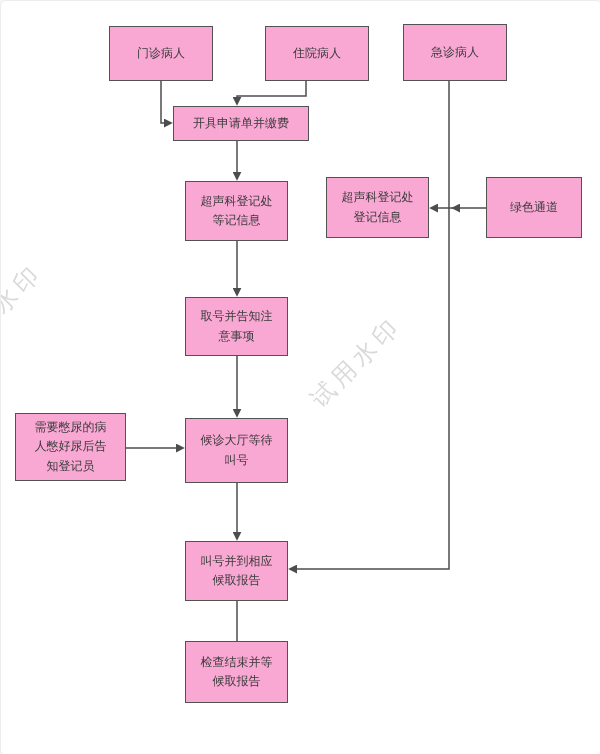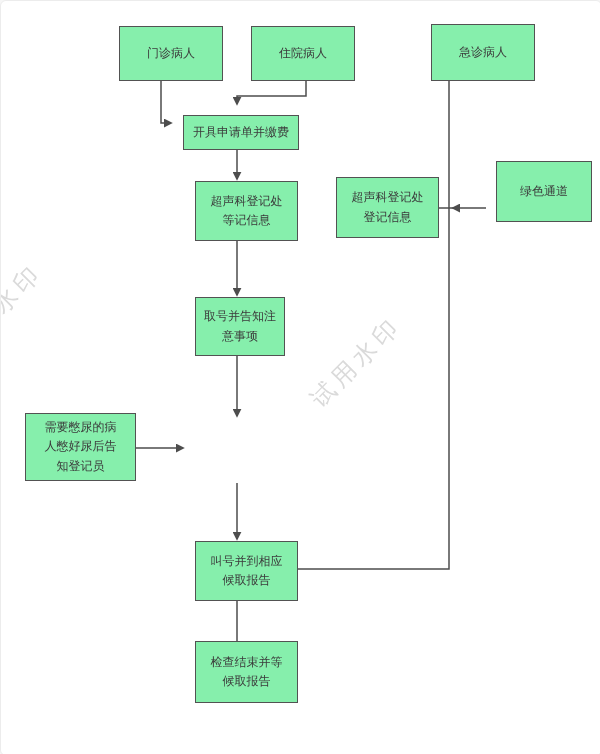--- a/index.html
+++ b/index.html
@@ -31,27 +31,26 @@
   }
   .node {
     position: absolute;
     z-index: 2;
     box-sizing: border-box;
     display: flex;
     align-items: center;
     justify-content: center;
     text-align: center;
     white-space: pre-line;
-    background: #86efac;
+    background: #f9a8d4;
     border: 1.5px solid #525252;
     color: #3b3b3b;
     font-size: 12px;
     line-height: 1.6;
     padding: 0 4px;
-    margin-left: 10px;
   }
 </style>
 </head>
 <body>
 
 <div class="canvas">
 
   <div class="watermark" style="left:297px; top:345px;">试用水印</div>
   <div class="watermark" style="left:-62px; top:292px;">试用水印</div>
 
@@ -71,41 +70,43 @@
       <polyline points="236,600 236,666" marker-end="url(#arr)"></polyline>
       <polyline points="115,447 182,447" marker-end="url(#arr)"></polyline>
       <polyline points="485,207 452,207" marker-end="url(#arr)"></polyline>
       <polyline points="452,207 430,207" marker-end="url(#arr)"></polyline>
       <polyline points="448,80 448,568 289,568" marker-end="url(#arr)"></polyline>
     </g>
   </svg>
 
   <div class="node" style="left:108px; top:25px;  width:104px; height:55px;">门诊病人</div>
 
-  <div class="node" style="left:240px; top:25px;  width:104px; height:55px;">住院病人</div>
+  <div class="node" style="left:264px; top:25px;  width:104px; height:55px;">住院病人</div>
 
-  <div class="node" style="left:420px; top:23px;  width:104px; height:57px;">急诊病人</div>
+  <div class="node" style="left:402px; top:23px;  width:104px; height:57px;">急诊病人</div>
 
-  <div class="node" style="left:172px; top:114px; width:116px; height:35px;">开具申请单并缴费</div>
+  <div class="node" style="left:172px; top:105px; width:136px; height:35px;">开具申请单并缴费</div>
 
   <div class="node" style="left:184px; top:180px; width:103px; height:60px;">超声科登记处
 等记信息</div>
 
   <div class="node" style="left:325px; top:176px; width:103px; height:61px;">超声科登记处
 登记信息</div>
 
-  <div class="node" style="left:485px; top:160px; width:96px;  height:61px;">绿色通道</div>
+  <div class="node" style="left:485px; top:176px; width:96px;  height:61px;">绿色通道</div>
 
-  <div class="node" style="left:184px; top:296px; width:90px; height:59px;">取号并告知注
+  <div class="node" style="left:184px; top:296px; width:103px; height:59px;">取号并告知注
 意事项</div>
 
   <div class="node" style="left:14px;  top:412px; width:111px; height:68px;">需要憋尿的病
 人憋好尿后告
 知登记员</div>
 
+  <div class="node" style="left:184px; top:417px; width:103px; height:65px;">候诊大厅等待
+叫号</div>
 
   <div class="node" style="left:184px; top:540px; width:103px; height:60px;">叫号并到相应
 候取报告</div>
 
   <div class="node" style="left:184px; top:640px; width:103px; height:62px;">检查结束并等
 候取报告</div>
 
 </div>
 
 </body></html>

